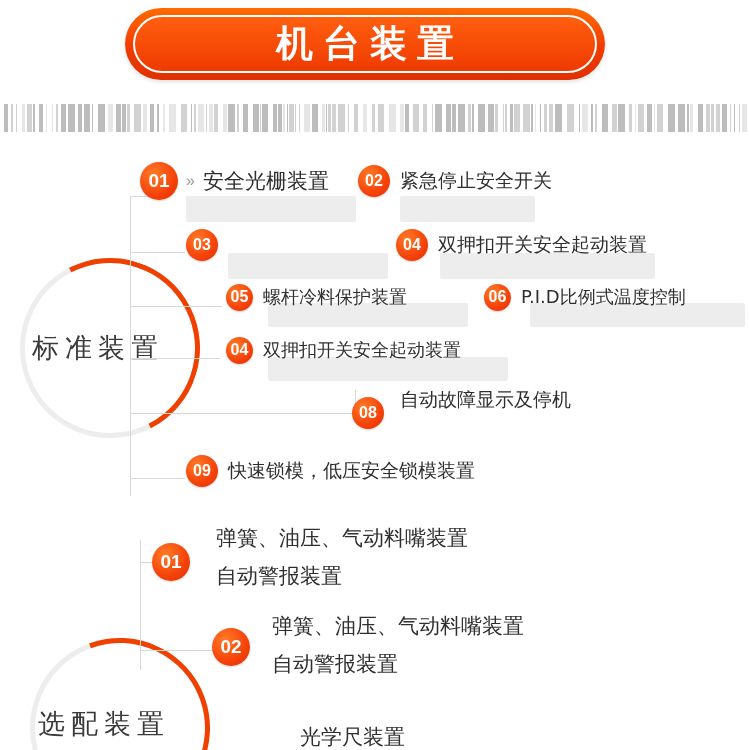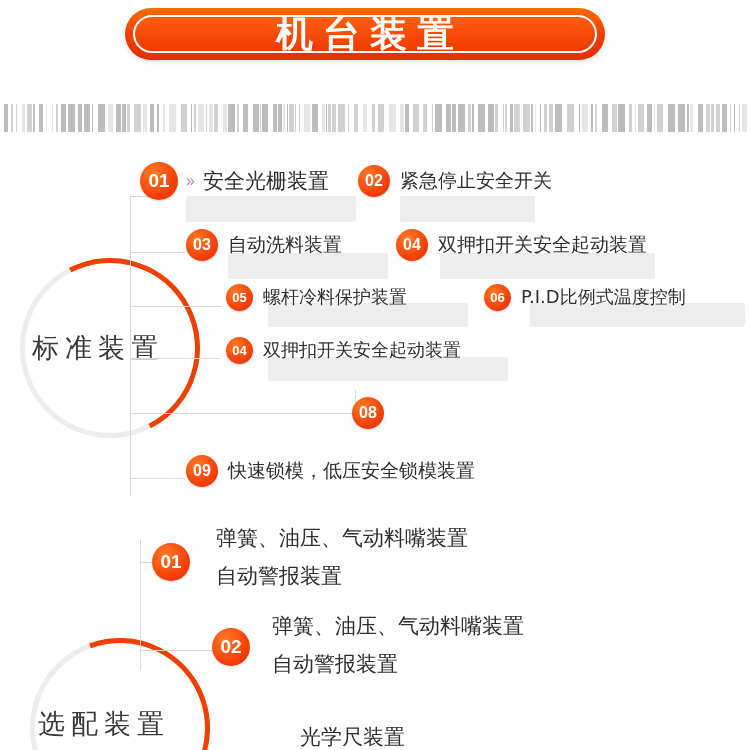--- a/index.html
+++ b/index.html
@@ -5,21 +5,21 @@
   html,body{margin:0;padding:0;}
   body{
     width:750px;height:750px;
     background:#ffffff;
     font-family:"Liberation Sans","DejaVu Sans",sans-serif;
     overflow:hidden;
     position:relative;
   }
   
   .title-wrap{
-    position:absolute;left:125px;top:8px;width:480px;height:52px;
+    position:absolute;left:125px;top:8px;width:480px;height:72px;
   }
   .title-outer{
     position:absolute;inset:0;
     border-radius:36px;
     background:linear-gradient(180deg,#ff6a00 0%,#f03c02 55%,#e03000 100%);
     box-shadow:0 2px 4px rgba(0,0,0,.12);
   }
   .title-inner{
     position:absolute;left:8px;top:7px;right:8px;bottom:7px;
     border-radius:30px;
@@ -68,21 +68,21 @@
     color:#fff;
     display:flex;align-items:center;justify-content:center;
     font-weight:bold;
     background:radial-gradient(circle at 35% 30%,#ff7a26 0%,#f5420a 60%,#e33000 100%);
     box-shadow:0 1px 2px rgba(0,0,0,.18);
     flex:none;
     font-family:"Liberation Sans",sans-serif;
   }
   .badge.b-lg{width:38px;height:38px;font-size:19px;}
   .badge.b-md{width:32px;height:32px;font-size:16px;}
-  .badge.b-sm{width:27px;height:27px;font-size:13px;}
+  .badge.b-sm{width:27px;height:27px;font-size:16px;}
   .txt{
     margin-left:10px;
     color:#2f2f2f;
     font-family:"DejaVu Sans","Liberation Sans",sans-serif;
     white-space:nowrap;
   }
   .t-lg{font-size:21px;}
   .t-md{font-size:19px;}
   .t-sm{font-size:18px;}
   .chev{
@@ -255,21 +255,20 @@
   <span class="txt t-lg">安全光栅装置</span>
 </div>
 
 <div class="item" style="left:358px;top:164px;">
   <span class="badge b-md">02</span>
   <span class="txt t-md">紧急停止安全开关</span>
 </div>
 
 <div class="item" style="left:186px;top:228px;">
   <span class="badge b-md">03</span>
-  <span class="txt t-md">自动洗料装置</span>
 </div>
 
 <div class="item" style="left:396px;top:228px;">
   <span class="badge b-md">04</span>
   <span class="txt t-md">双押扣开关安全起动装置</span>
 </div>
 
 <div class="item" style="left:226px;top:280px;">
   <span class="badge b-sm">05</span>
   <span class="txt t-sm">螺杆冷料保护装置</span>
@@ -282,20 +281,21 @@
 
 <div class="item" style="left:226px;top:333px;">
   <span class="badge b-sm">04</span>
   <span class="txt t-sm">双押扣开关安全起动装置</span>
 </div>
 
 <div class="item" style="left:352px;top:396px;">
   <span class="badge b-md">08</span>
 </div>
 <div class="stack" style="left:400px;top:372px;width:260px;height:66px;">
+  <span class="txt t-md" style="margin-bottom:10px;">自动故障显示及停机</span>
 </div>
 
 <div class="item" style="left:186px;top:454px;">
   <span class="badge b-md">09</span>
   <span class="txt t-md">快速锁模，低压安全锁模装置</span>
 </div>
 
 <div class="ring" style="left:30px;top:638px;width:180px;height:180px;border:5px solid #ededed;"></div>
 <div class="ring" style="left:30px;top:638px;width:180px;height:180px;border:5px solid transparent;border-top-color:#f04000;border-right-color:#f04000;transform:rotate(25deg);"></div>
 <div class="section-label" style="left:38px;top:706px;">选配装置</div>

